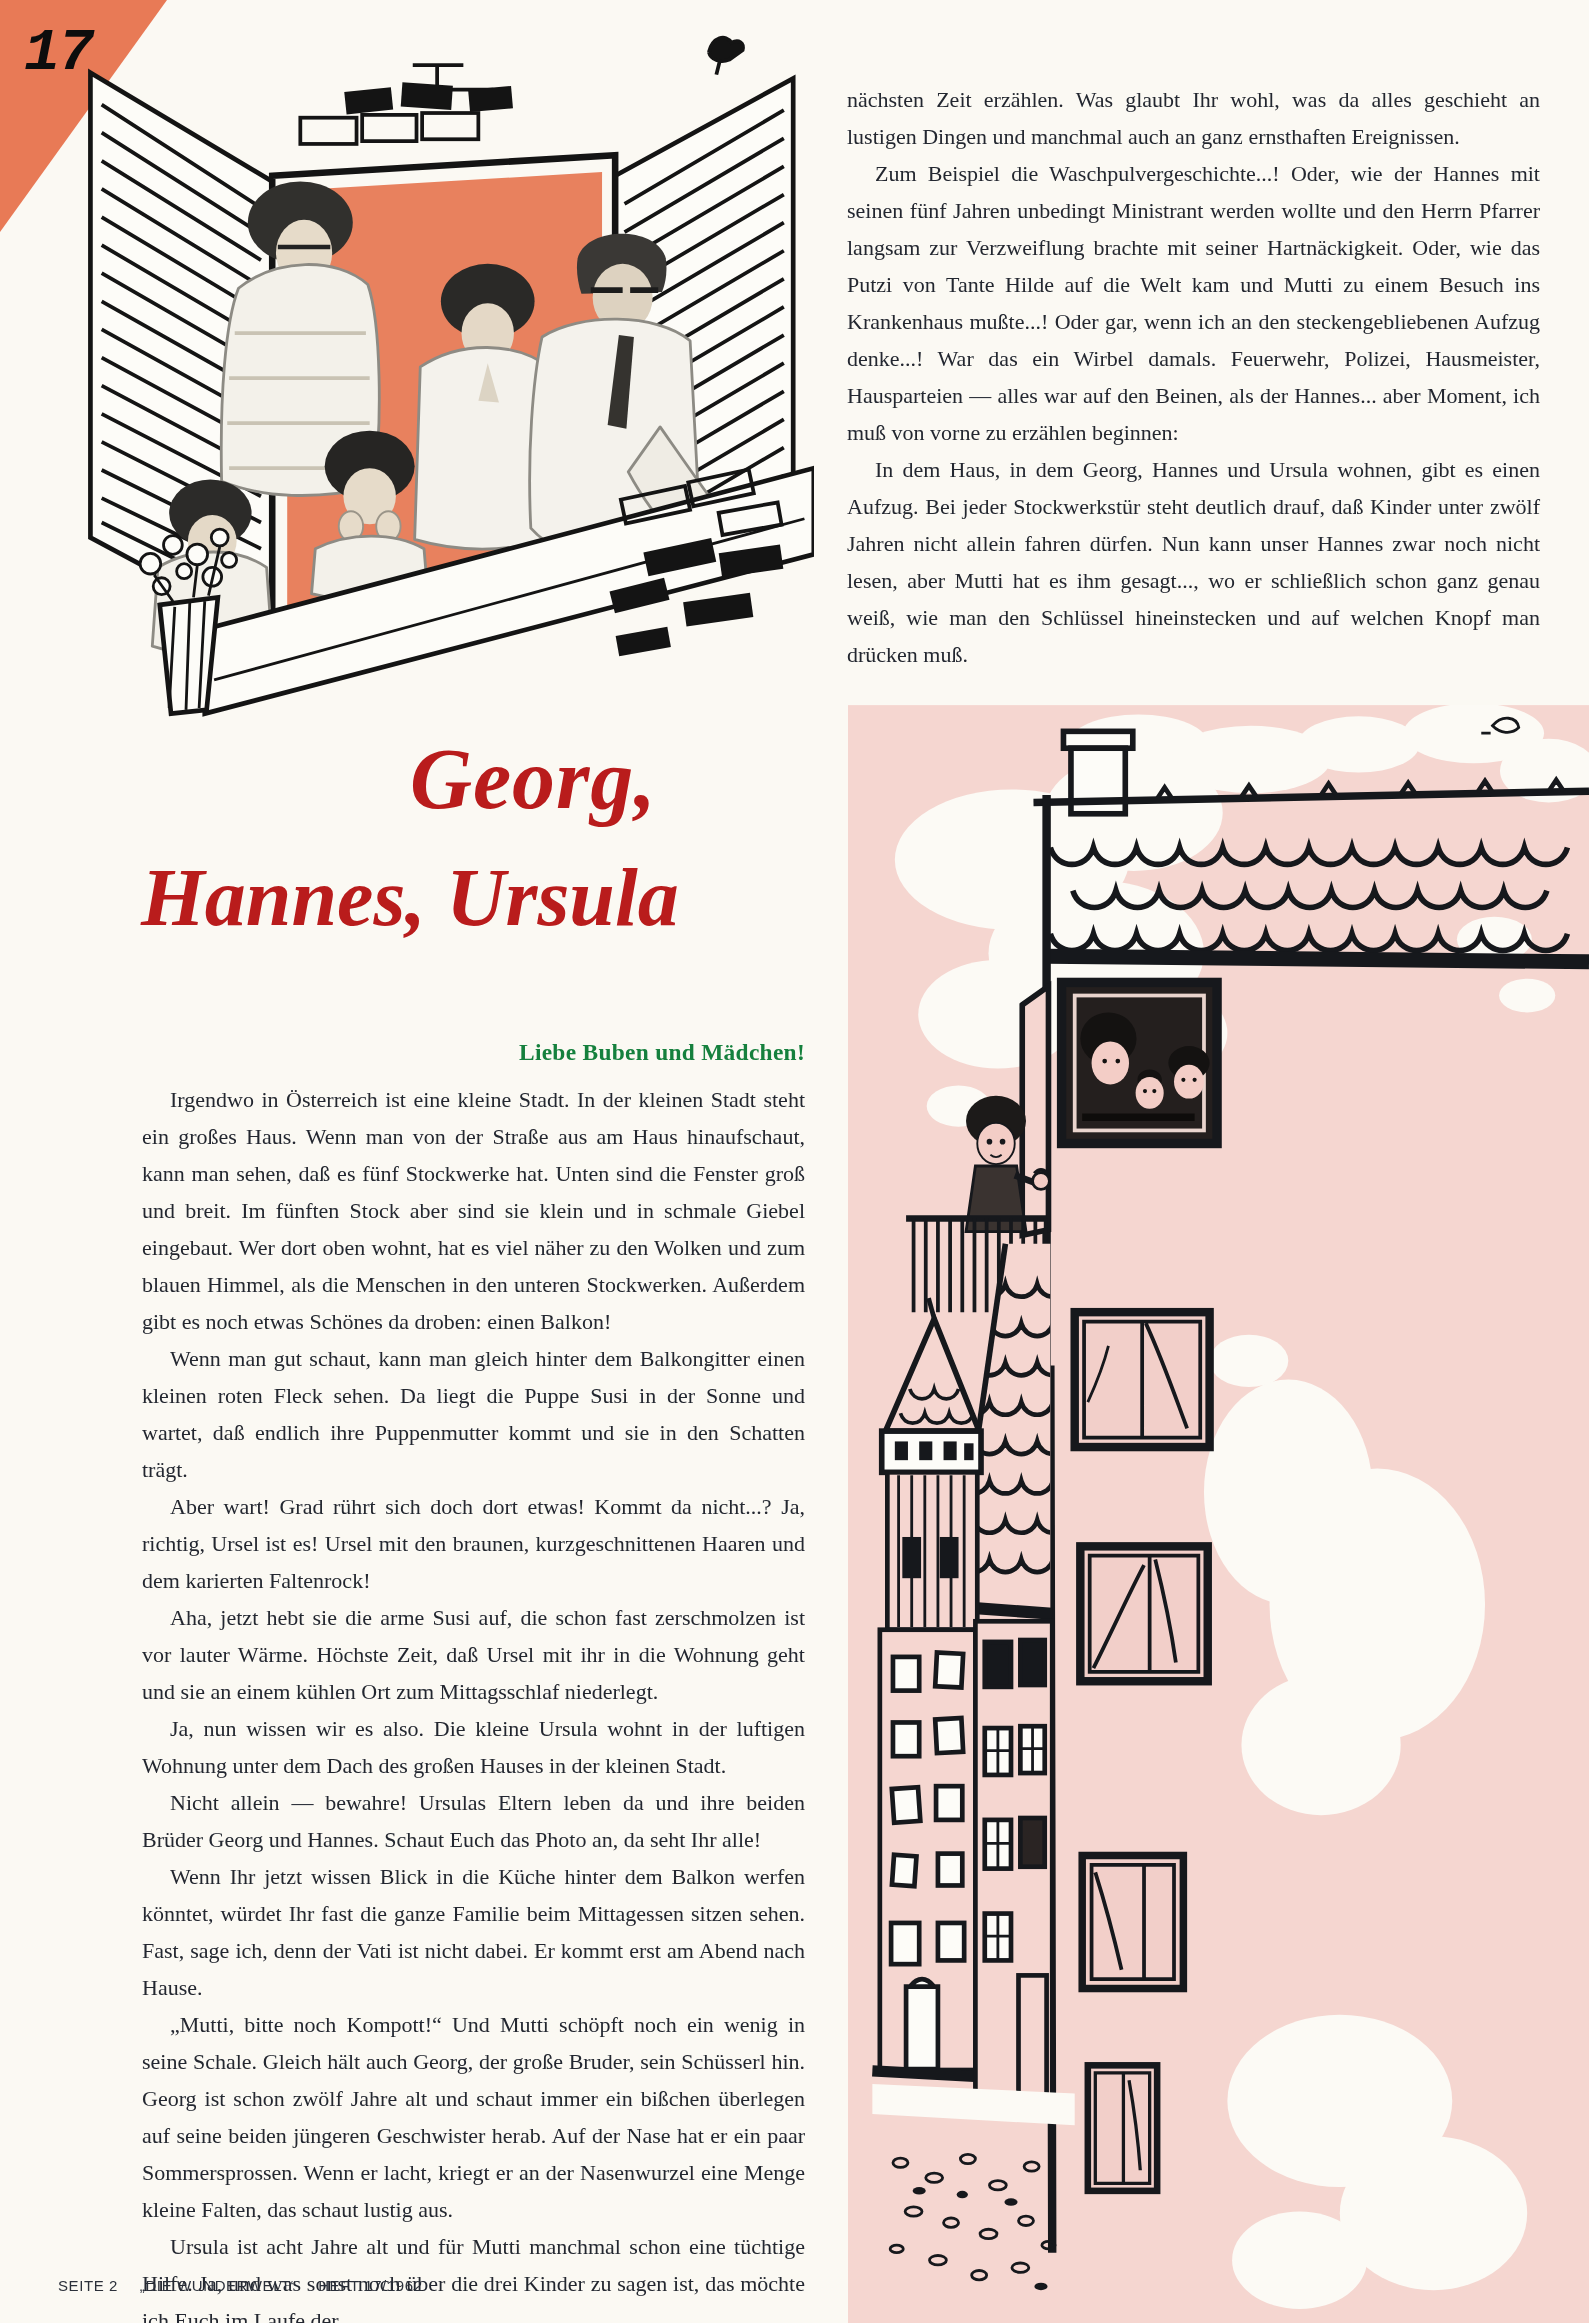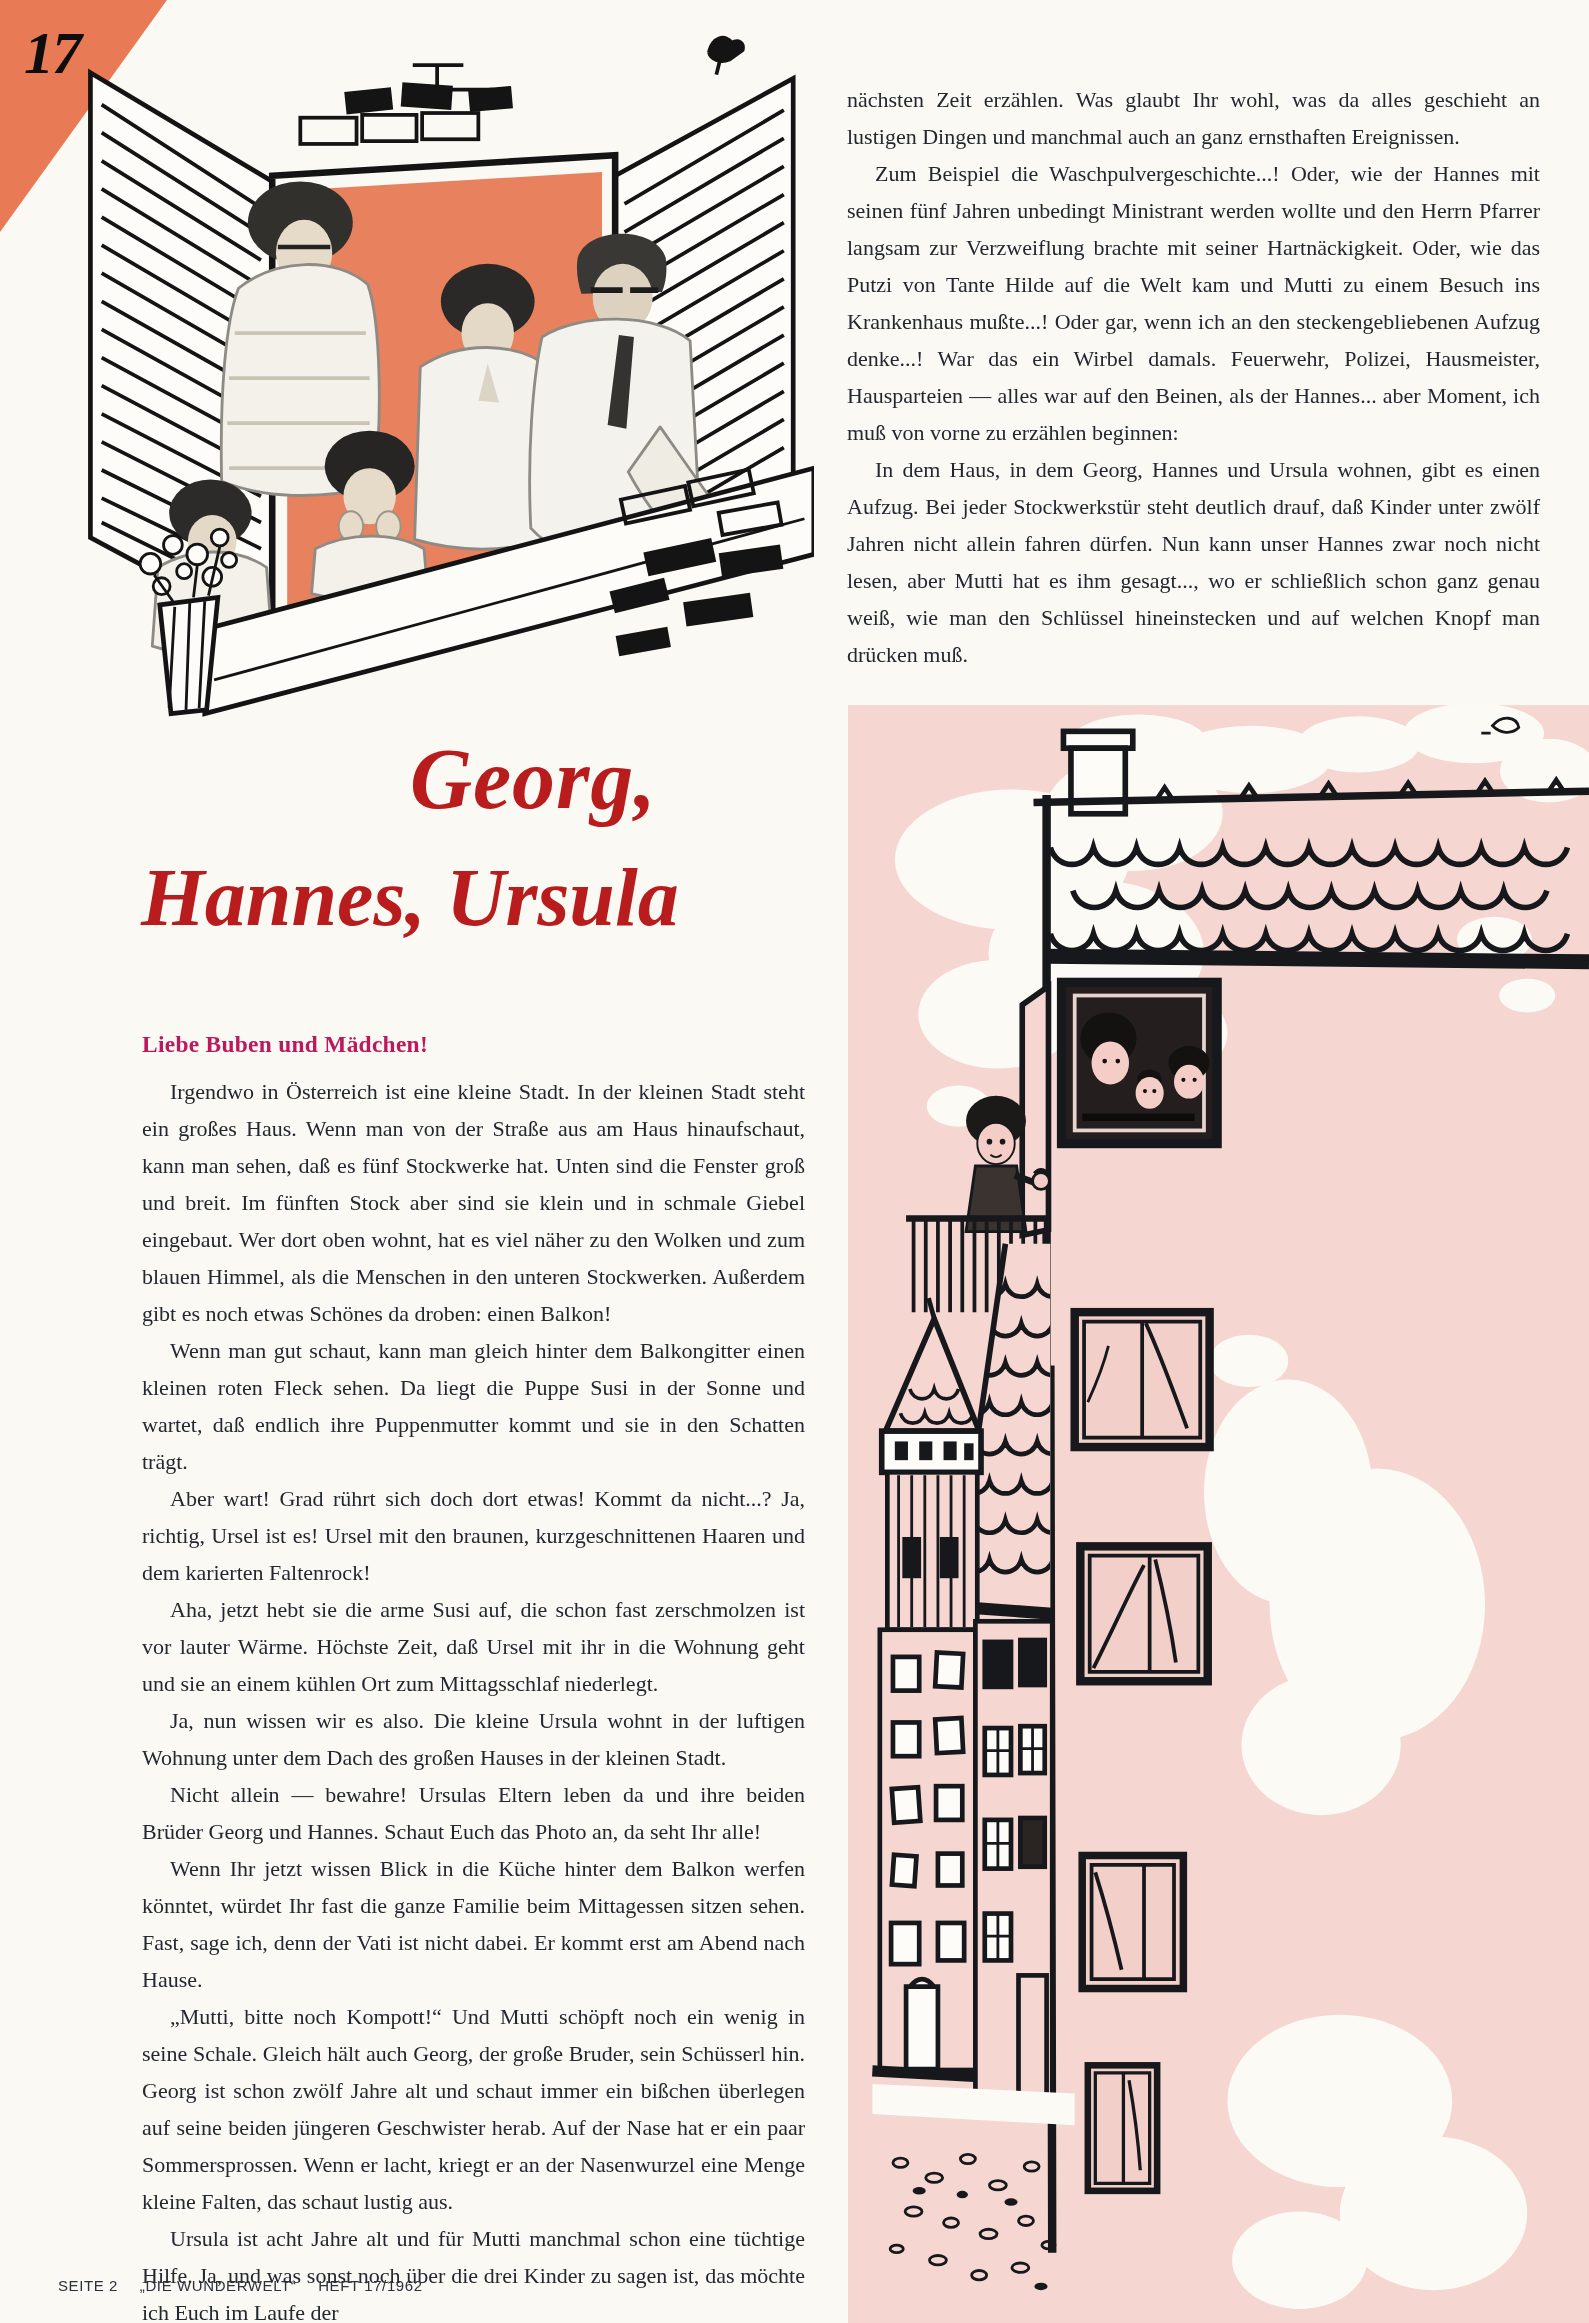--- a/index.html
+++ b/index.html
@@ -5,38 +5,38 @@
   html,body{margin:0;padding:0;}
   body{
     width:1589px;height:2324px;position:relative;overflow:hidden;
     background:#fbf9f3;
     font-family:"Liberation Serif", serif;
   }
   
   .corner-triangle{position:absolute;left:0;top:0;width:0;height:0;
     border-top:232px solid #e87a56;border-right:167px solid transparent;}
   .corner-num{position:absolute;left:24px;top:19px;
-    font-family:Liberation Serif, serif;font-weight:800;font-style:italic;
+    font-family:Liberation Mono, monospace;font-weight:800;font-style:italic;
     font-size:60px;color:#0d0d0d;letter-spacing:-1.9px;}
   
   .photo{position:absolute;left:64px;top:24px;width:750px;height:714px;}
   
   .title-line{position:absolute;font-family:Liberation Serif, serif;
     font-style:italic;font-weight:bold;color:#b91c1c;white-space:nowrap;}
   .title-line.l1{left:410px;top:729px;font-size:86px;letter-spacing:0.9px;}
   .title-line.l2{left:141px;top:851px;font-size:82px;letter-spacing:0px;}
   
   .col{position:absolute;}
   .col-left{left:142px;top:1031px;width:663px;}
   .col-right{left:847px;top:81px;width:693px;}
   .col p{margin:0;font-size:22px;line-height:37px;text-align:justify;
     text-indent:28px;color:#232730;}
   .col-right p.no-indent{text-indent:0;}
-  .col-heading{font-size:23.4px;font-weight:bold;color:#be185d;
-    margin:0 0 15px 0;letter-spacing:0.3px;}
+  .col-heading{font-size:23.4px;font-weight:bold;color:#15803d;
+    margin:8px 0 15px 0;letter-spacing:0.3px;text-align:right;}
   
   .illustration{position:absolute;left:848px;top:705px;width:741px;height:1619px;}
   
   .footer{position:absolute;left:58px;top:2277px;
     font-family:"Liberation Sans", sans-serif;font-weight:normal;
     font-size:15px;color:#2b303a;letter-spacing:0.6px;white-space:nowrap;}
   .footer span{margin-right:17px;}
 </style>
 </head>
 <body>

